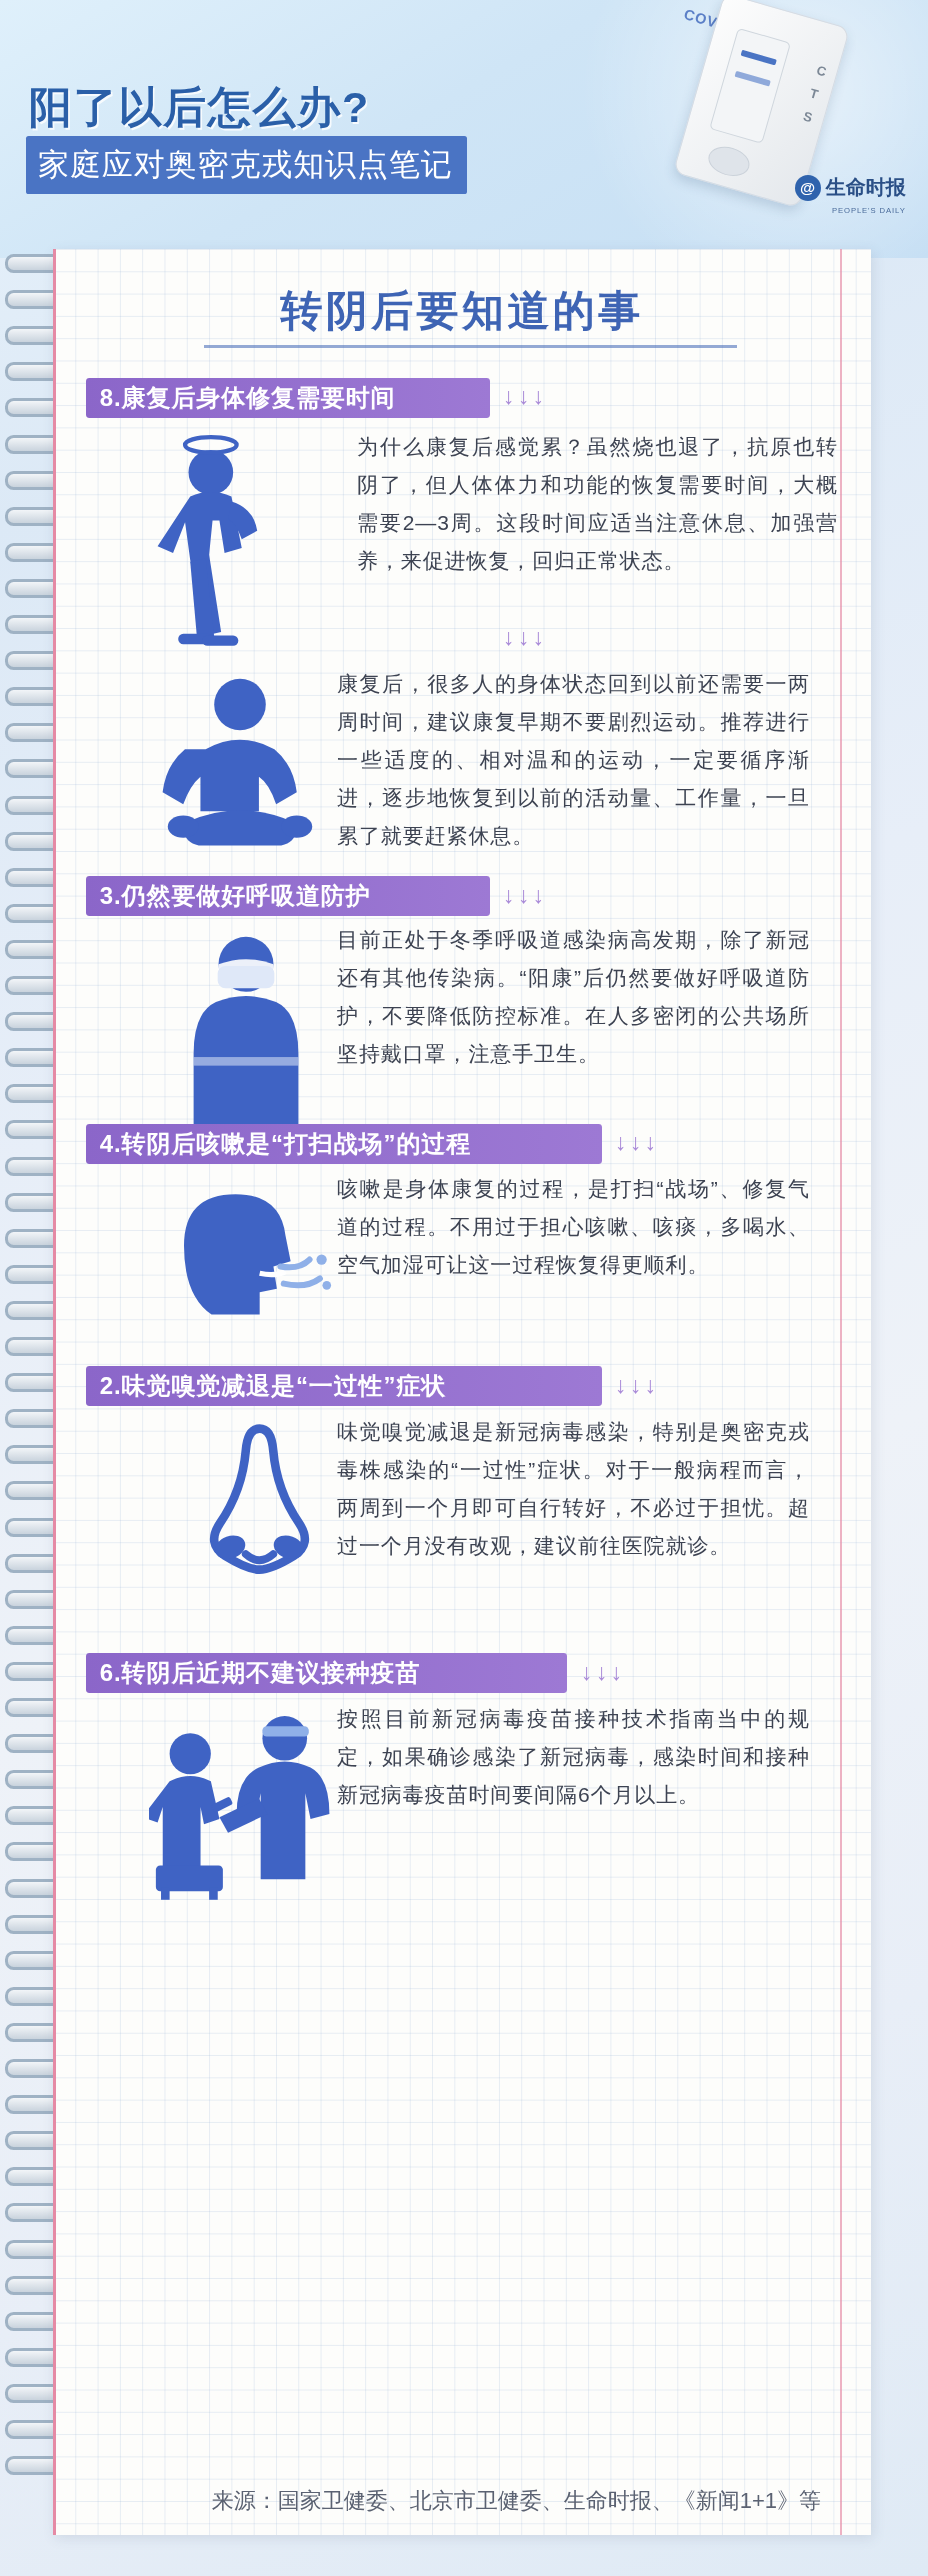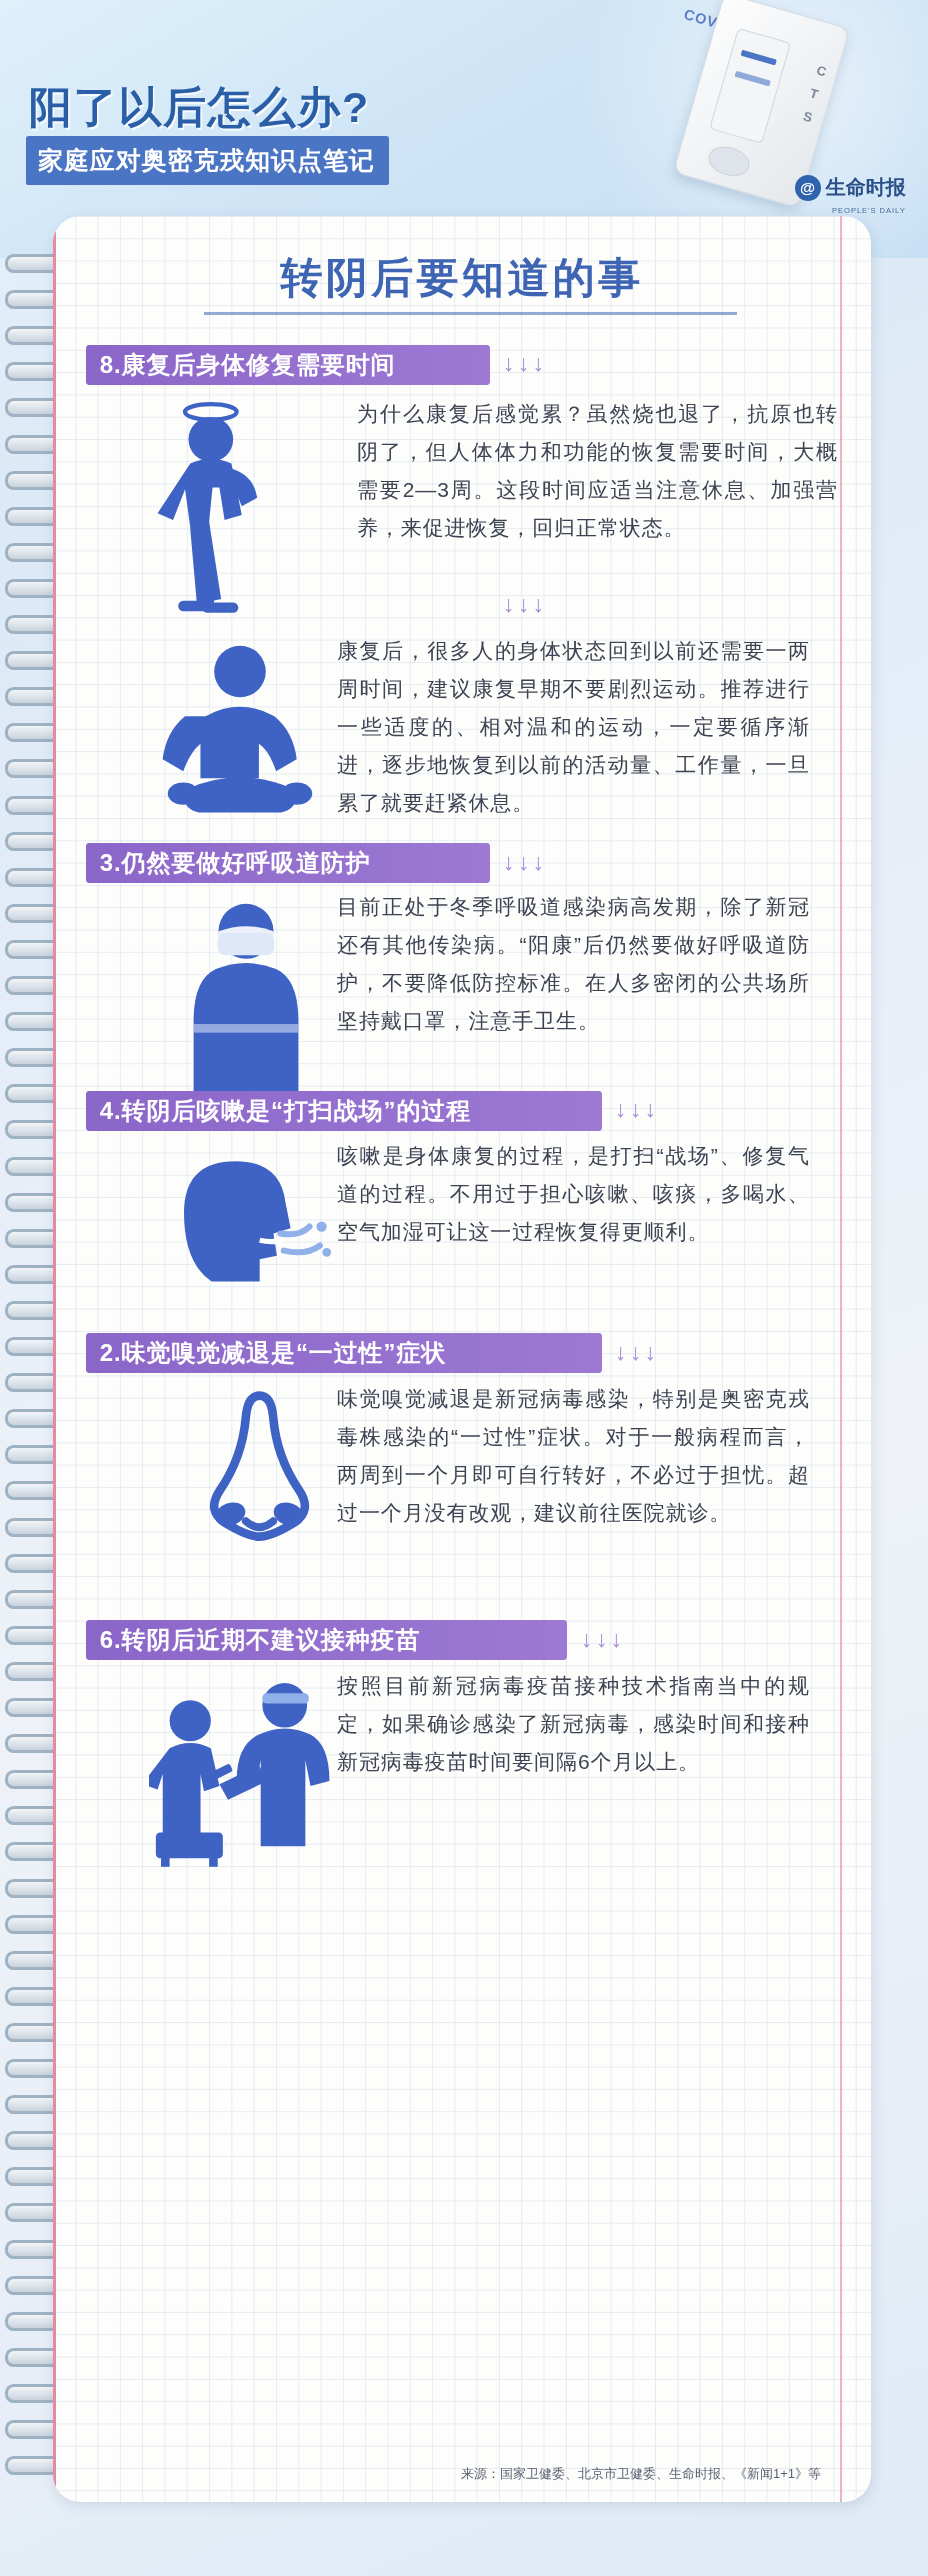--- a/index.html
+++ b/index.html
@@ -42,22 +42,22 @@
     text-shadow: 1.7px 1.7px 0 rgba(255,255,255,0.8);
   }
   .title-sub-wrap {
     position: absolute;
     left: 26px; top: 136px;
     background: #4a74c4;
     padding: 7.7px 13.8px 8.6px 12px;
     border-radius: 2.6px;
   }
   .title-sub {
-    font-size: 25px;
-    font-weight: bold;
+    font-size: 31px;
+    font-weight: normal;
     color: #ffffff;
     letter-spacing: 0.9px;
   }
   
   .kit {
     position: absolute;
     right: 101px; top: 6.9px;
     width: 129px; height: 185px;
     background: linear-gradient(120deg,#fdfdfd,#e4e8ec);
     border-radius: 12px;
@@ -134,31 +134,30 @@
     position: absolute;
     right: 22.3px; bottom: 43px;
     font-size: 7.7px;
     color: #4a6b9a;
     letter-spacing: 0.9px;
   }
 
   
   .notebook {
     position: absolute;
-    left: 53px; top: 216px;
+    left: 53px; top: 249px;
     width: 818px;
     height: 2286px;
     background: #fdfdfb;
     box-shadow: 1.7px 3.4px 12px rgba(60,80,110,0.13);
     background-image:
       linear-gradient(to right, rgba(140,170,210,0.20) 0.9px, transparent 0.9px),
       linear-gradient(to bottom, rgba(140,170,210,0.20) 0.9px, transparent 0.9px);
     background-size: 22.3px 22.3px;
     overflow: hidden;
-    border-radius: 27px;
   }
   .red-margin {
     position: absolute;
     left: 0; top: 0;
     width: 2.6px; height: 100%;
     background: #e58aa5;
   }
   .red-margin2 {
     position: absolute;
     right: 29px; top: 0;
@@ -242,21 +241,21 @@
   }
   .icon-svg { display:block; }
 
   .source {
     position: absolute;
     left: 0; bottom: 19px;
     width: 818px;
     text-align: right;
     padding-right: 50px;
     box-sizing: border-box;
-    font-size: 13px;
+    font-size: 22px;
     color: #5b6272;
   }
 </style>
 </head>
 <body>
 
 <div class="page">
 
   <div class="header">
     <div class="header-deco"></div>

